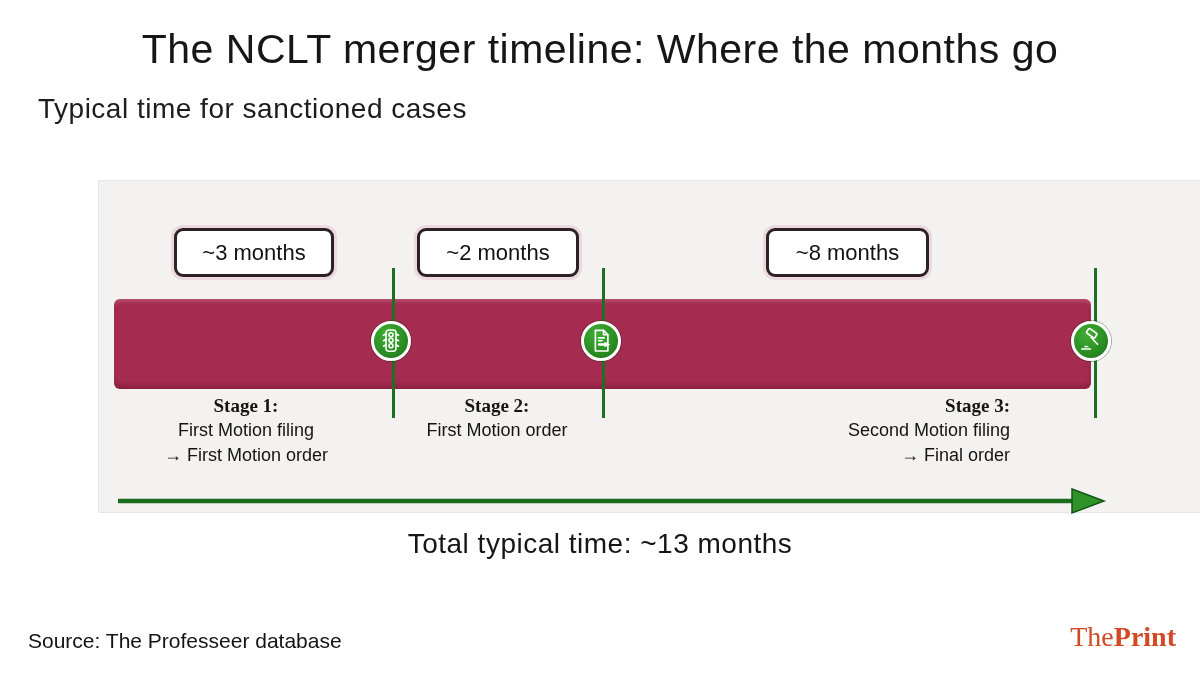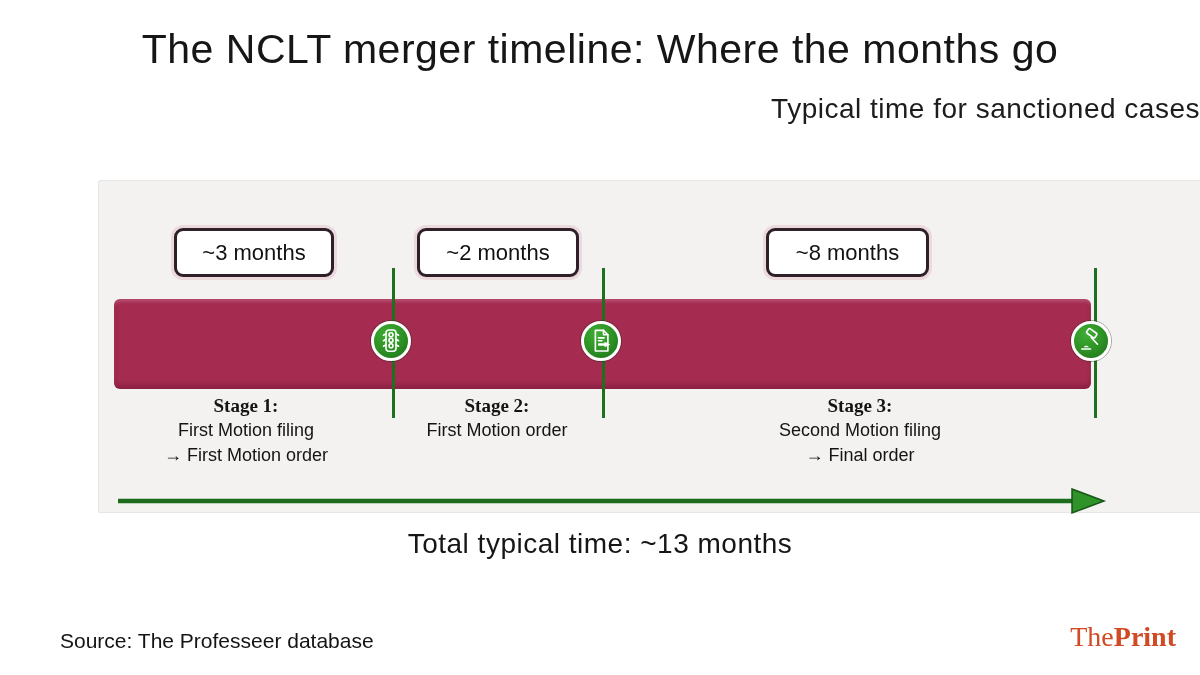--- a/index.html
+++ b/index.html
@@ -7,21 +7,21 @@
   body { font-family: "Liberation Sans", "DejaVu Sans", sans-serif; color: #111; }
   .canvas {
     position: relative; width: 1200px; height: 675px; background: #fff; overflow: hidden;
   }
   .title {
     position: absolute; top: 26px; left: 0; width: 100%;
     text-align: center; font-size: 41px; font-weight: 400; letter-spacing: 0.5px; color: #161616;
   }
   .subtitle {
     position: absolute; top: 93px; left: 0; width: 100%;
-    text-align: right; font-size: 28px; font-weight: 400; letter-spacing: 0.5px; color: #1c1c1c;
+    text-align: left; font-size: 28px; font-weight: 400; letter-spacing: 0.5px; color: #1c1c1c; padding-left: 38px;
   }
   .panel {
     position: absolute; left: 98px; top: 180px; width: 1185px; height: 333px;
     background: #f3f2f1; border: 1px solid #e7e6e4; border-radius: 2px;
   }
   .bar {
     position: absolute; left: 15px; top: 118px; width: 977px; height: 90px;
     background: #a52b51; border-radius: 6px;
     box-shadow: inset 0 -4px 5px rgba(60,0,20,0.25), inset 0 3px 3px rgba(255,220,230,0.18);
   }
@@ -51,29 +51,29 @@
   .nd-1 { left: 272px; }
   .nd-2 { left: 482px; }
   .nd-3 { left: 972px; }
   .node svg { width: 30px; height: 30px; display: block; }
   .stage {
     position: absolute; top: 212px; width: 300px; text-align: center;
     font-size: 18px; line-height: 25px; color: #141414;
   }
   .st-1 { left: -3px; }
   .st-2 { left: 248px; }
-  .st-3 { left: 611px; }
+  .st-3 { left: 611px; text-align: right; }
   .stage .st-title { font-weight: bold; font-size: 19px; font-family: Liberation Serif, serif; }
   .arrow-svg { position: absolute; left: 15px; top: 303px; width: 995px; height: 34px; }
   .total {
     position: absolute; top: 528px; left: 0; width: 100%;
     text-align: center; font-size: 28px; letter-spacing: 0.5px; color: #161616;
   }
   .source {
-    position: absolute; left: 28px; top: 629px; font-size: 21px; color: #141414; margin-left: 32px;
+    position: absolute; left: 28px; top: 629px; font-size: 21px; color: #141414;
   }
   .logo {
     position: absolute; right: 24px; top: 621px;
     font-family: "Liberation Serif", "DejaVu Serif", serif;
     font-size: 28px; color: #d04a26; letter-spacing: 0px;
   }
   .logo .logo-bold { font-weight: bold; }
 </style>
 </head>
 <body>

